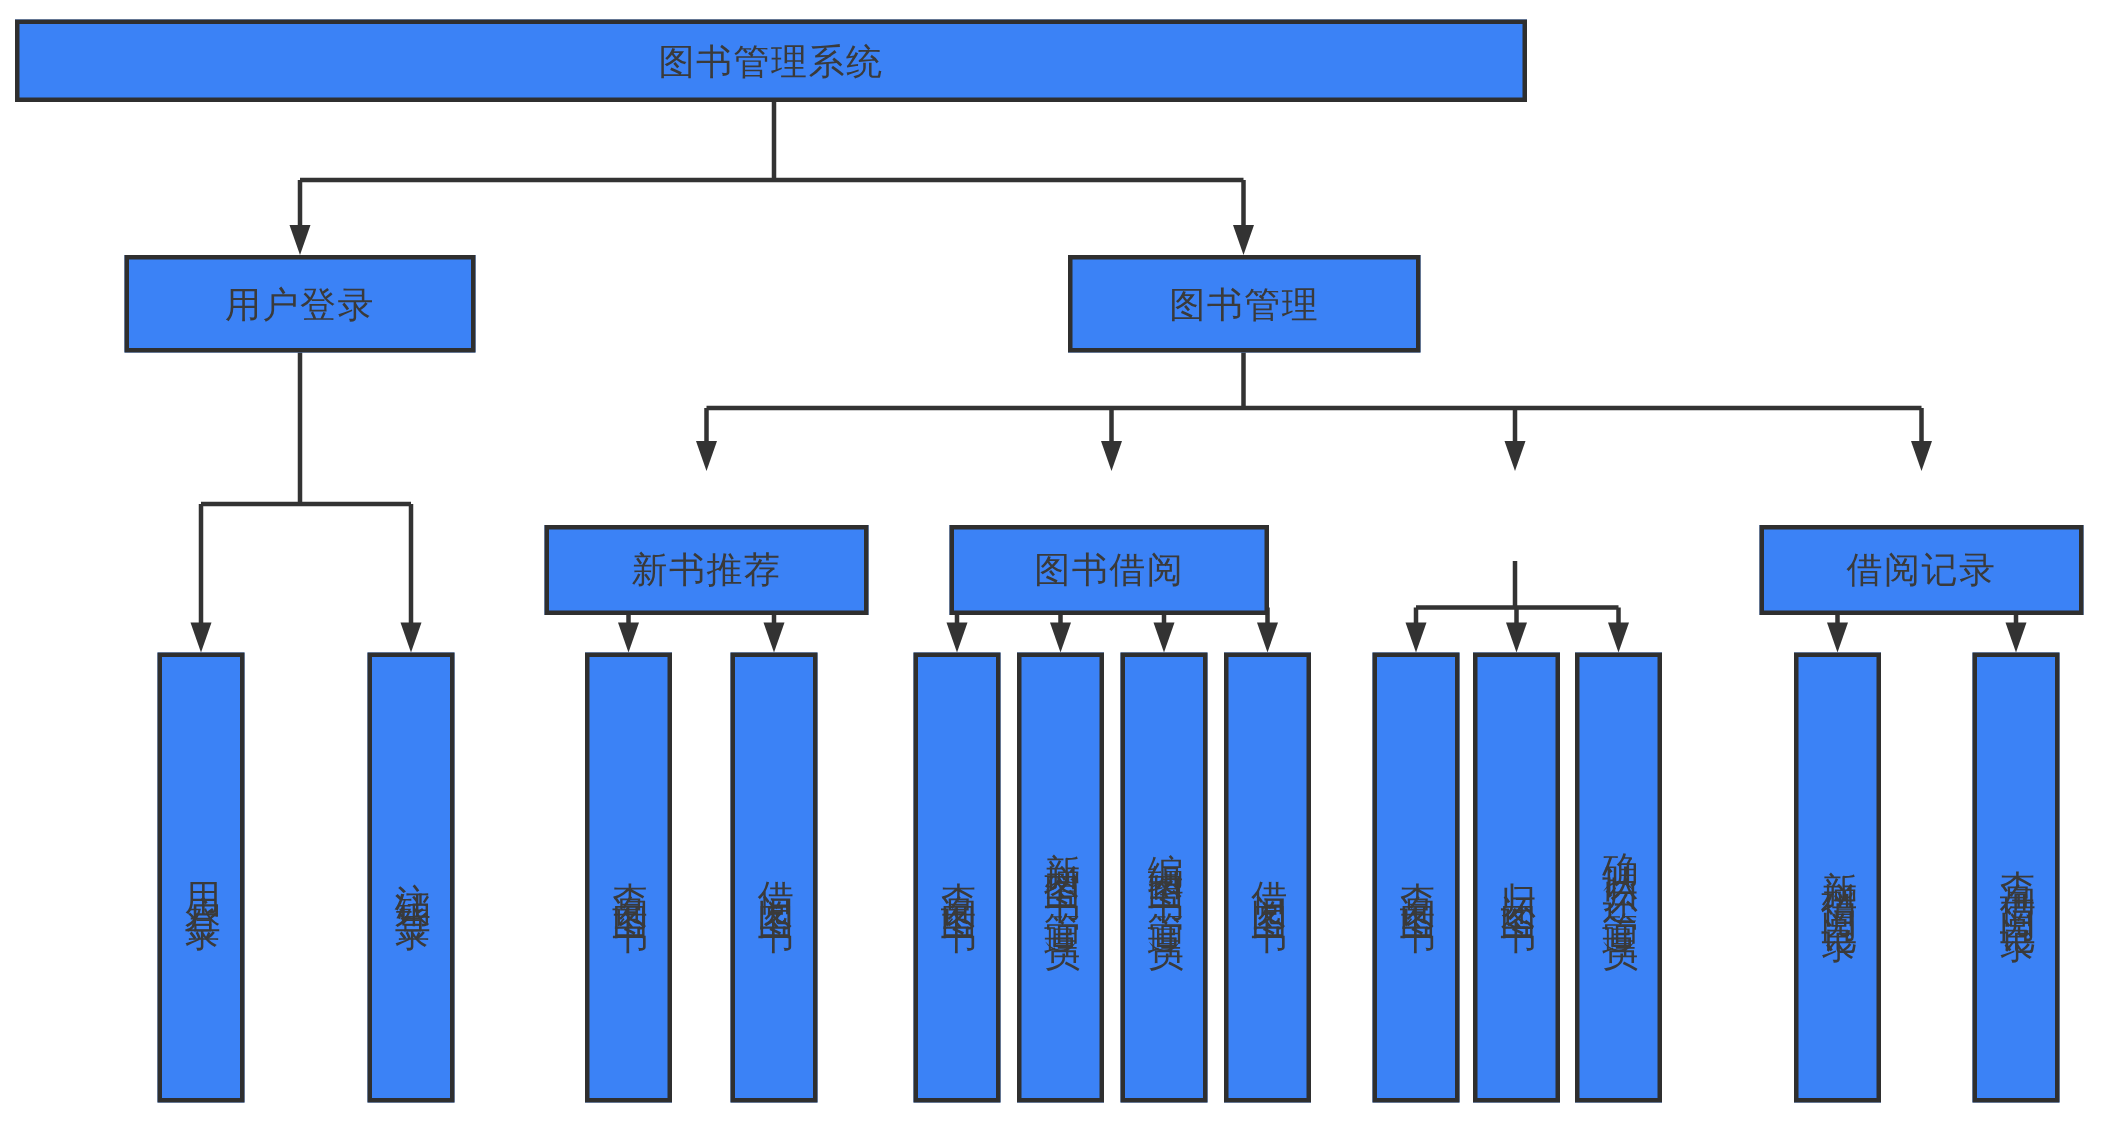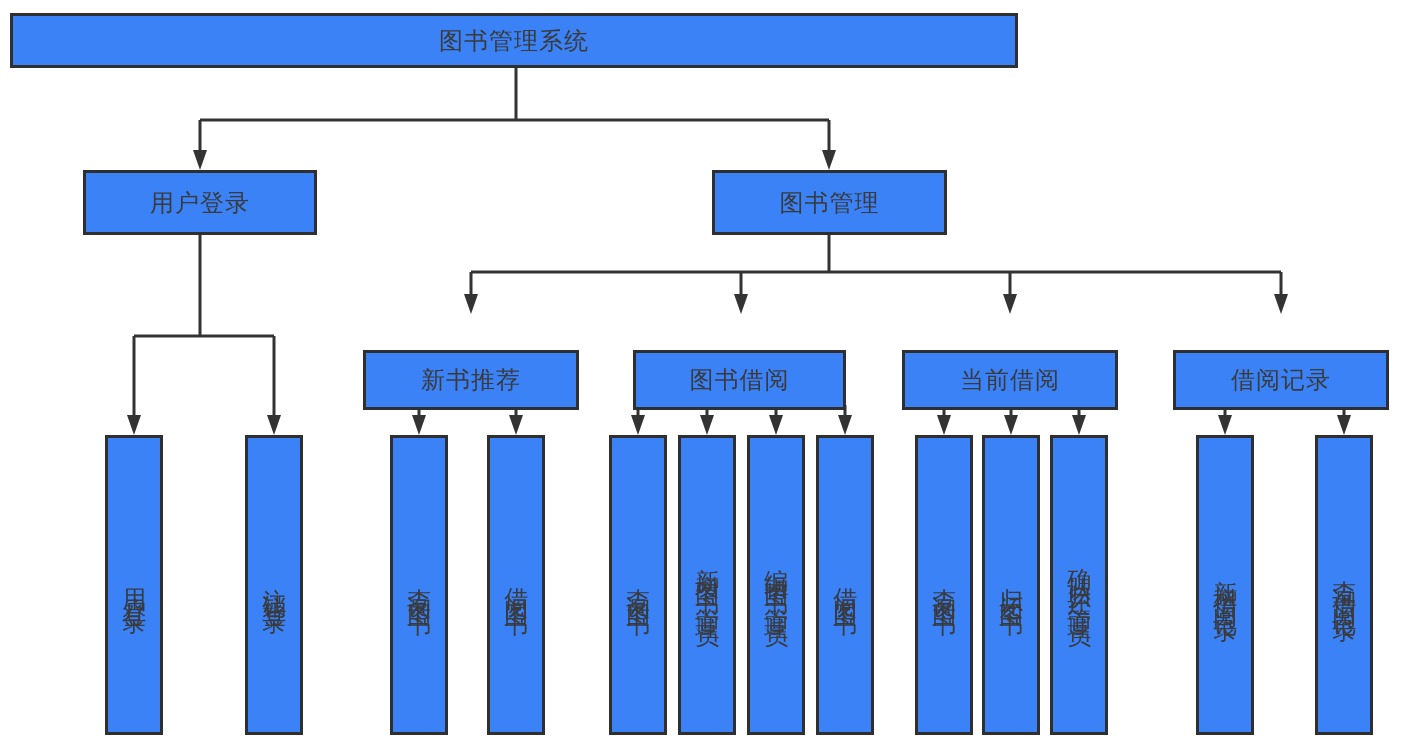--- a/index.html
+++ b/index.html
@@ -103,23 +103,20 @@
   <div class="node hbox lvl2" style="left:712px;width:235px;">
     <span>图书管理</span>
   </div>
 
   <div class="node hbox lvl3" style="left:363px;width:216px;">
     <span>新书推荐</span>
   </div>
   <div class="node hbox lvl3" style="left:633px;width:213px;">
     <span>图书借阅</span>
   </div>
-  <div class="node hbox lvl3" style="left:902px;width:216px;">
-    <span>当前借阅</span>
-  </div>
   <div class="node hbox lvl3" style="left:1173px;width:216px;">
     <span>借阅记录</span>
   </div>
 
   <div class="node leaf" style="left:105px;">
     <span class="vtext">用户登录</span>
   </div>
   <div class="node leaf" style="left:245px;">
     <span class="vtext">注销登录</span>
   </div>

